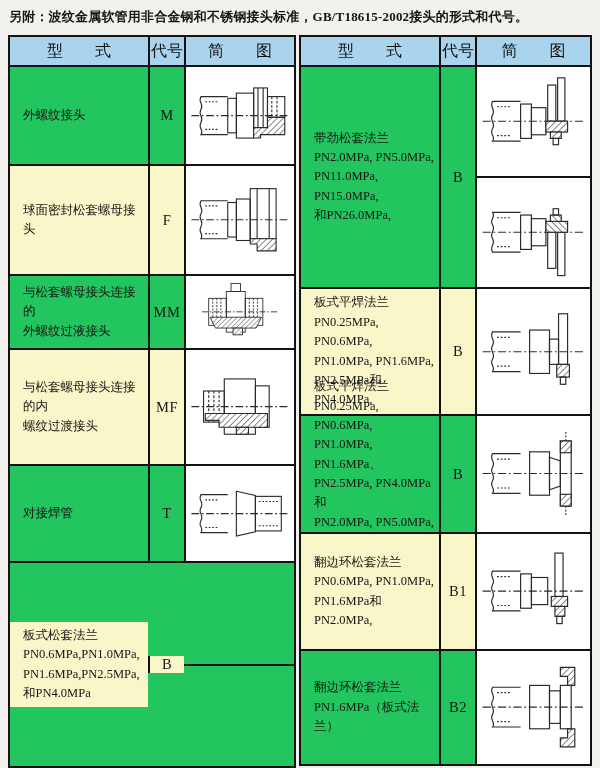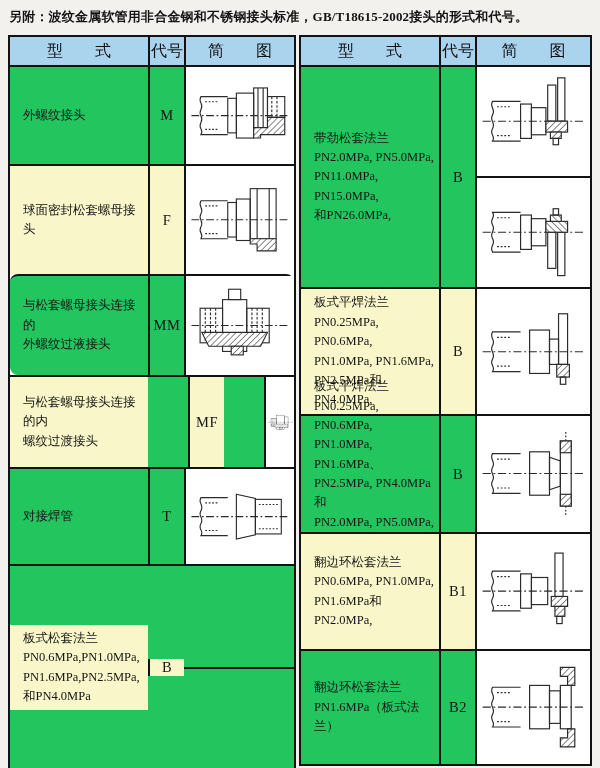--- a/index.html
+++ b/index.html
@@ -117,21 +117,21 @@
                     <rect x="56" y="26" width="16" height="48"></rect>
                     <rect x="72" y="14" width="30" height="58"></rect>
                     <line x1="80" y1="14" x2="80" y2="72"></line>
                     <line x1="94" y1="14" x2="94" y2="72"></line>
                     <polygon points="72,72 102,72 102,86 80,86 80,78 72,78" fill="url(#hatch)"></polygon>
                   </g>
                 </svg>
               </div>
             </div>
           </div>
-          <div class="row" style="height: 101px; border-radius: 8px;">
+          <div class="row" style="height: 74px;">
             <div class="c-type">与松套螺母接头连接的
 外螺纹过液接头</div>
             <div class="c-code">MM</div>
             <div class="c-diag">
               <div class="diag">
                 <svg viewBox="0 0 120 100" preserveAspectRatio="xMidYMid meet">
                   <g stroke="#2b2b2b" stroke-width="1.3" fill="none">
                     <line x1="4" y1="50" x2="116" y2="50" stroke-dasharray="9 3 2 3"></line>
                     <rect x="14" y="30" width="26" height="40"></rect>
                     <line x1="20" y1="30" x2="20" y2="70" stroke-dasharray="3 2"></line>
@@ -143,21 +143,21 @@
                     <line x1="74" y1="30" x2="74" y2="70" stroke-dasharray="3 2"></line>
                     <line x1="80" y1="30" x2="80" y2="70" stroke-dasharray="3 2"></line>
                     <line x1="86" y1="30" x2="86" y2="70" stroke-dasharray="3 2"></line>
                     <polygon points="16,58 92,58 84,74 24,74" fill="url(#hatch)"></polygon>
                     <rect x="50" y="74" width="14" height="10" fill="url(#hatch)"></rect>
                   </g>
                 </svg>
               </div>
             </div>
           </div>
-          <div class="row hl" style="height: 92px; gap: 40px;">
+          <div class="row hl" style="height: 116px;">
             <div class="c-type">与松套螺母接头连接的内
 螺纹过渡接头</div>
             <div class="c-code">MF</div>
             <div class="c-diag">
               <div class="diag">
                 <svg viewBox="0 0 120 100" preserveAspectRatio="xMidYMid meet">
                   <g stroke="#2b2b2b" stroke-width="1.3" fill="none">
                     <line x1="4" y1="50" x2="116" y2="50" stroke-dasharray="9 3 2 3"></line>
                     <rect x="18" y="32" width="24" height="36"></rect>
                     <line x1="24" y1="32" x2="24" y2="68" stroke-dasharray="3 2"></line>

